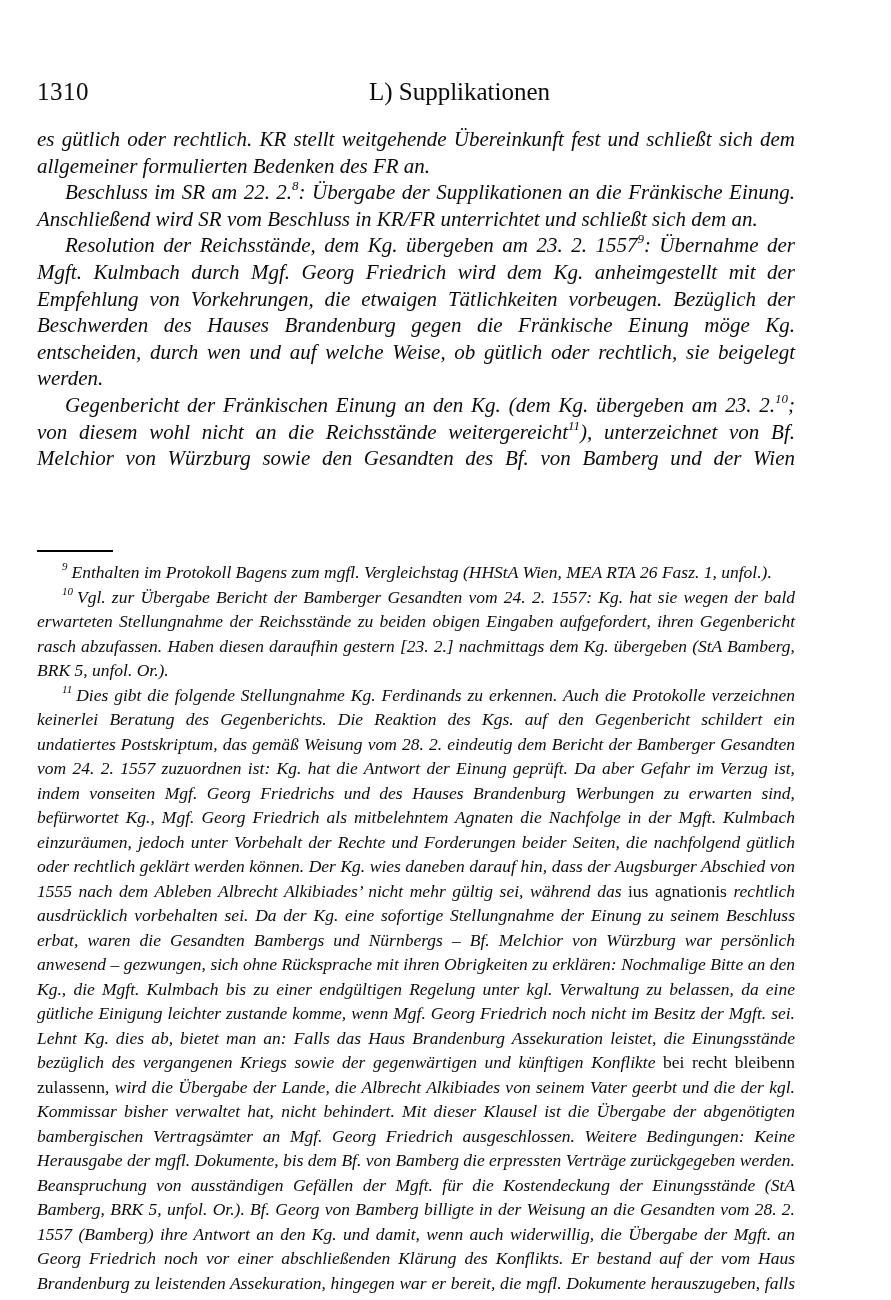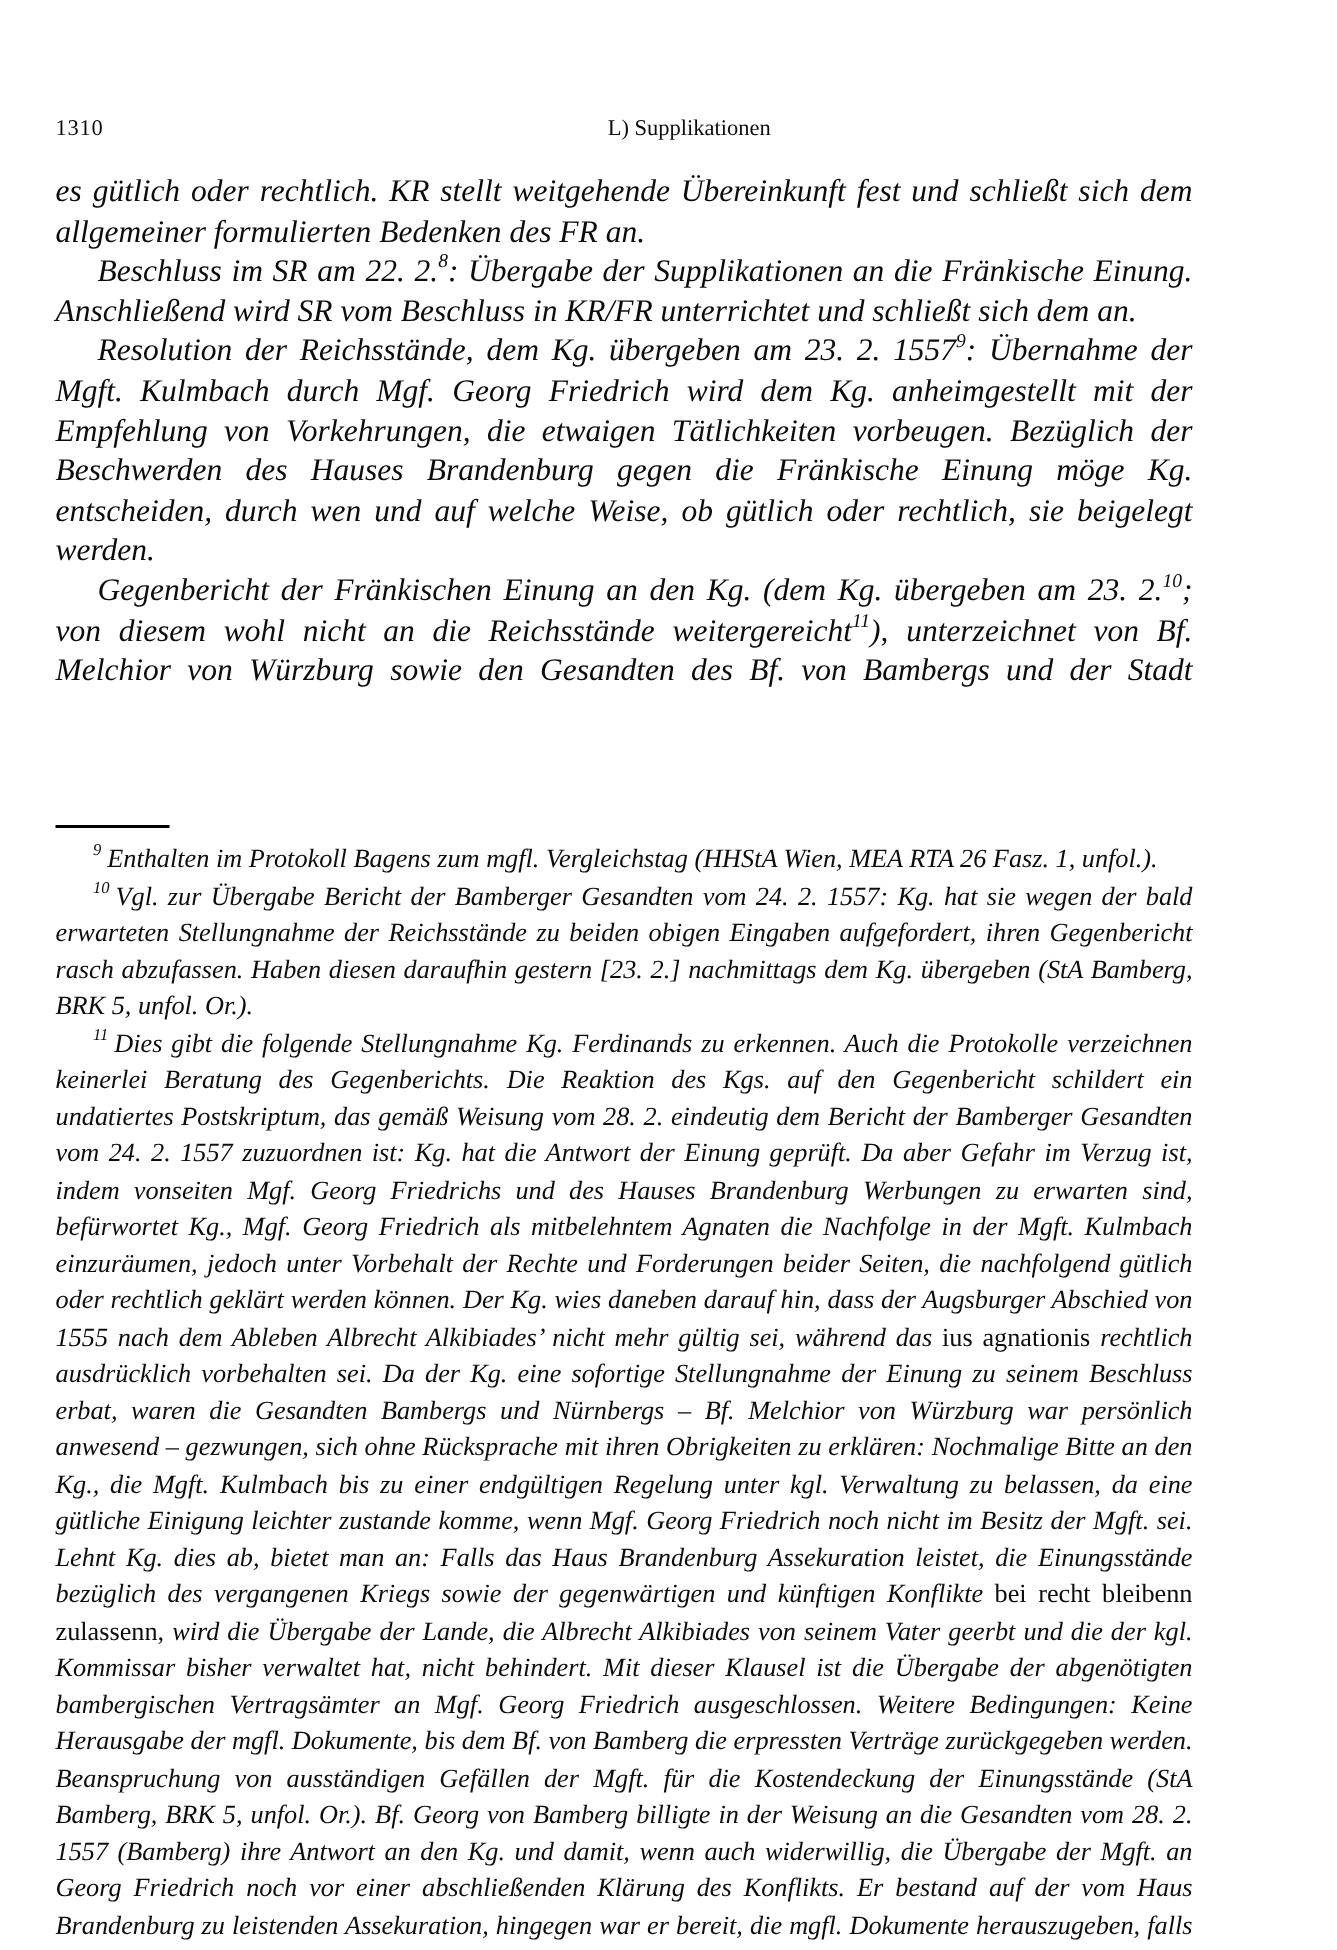--- a/index.html
+++ b/index.html
@@ -21,41 +21,41 @@
     width: 891px;
     height: 1300px;
     background: #ffffff;
   }
   .page-header {
     position: absolute;
     left: 37px;
     top: 78px;
     width: 760px;
     height: 26px;
-    font-size: 15px;
+    font-size: 25px;
     font-style: normal;
   }
   .page-number {
     position: absolute;
     left: 0;
     top: 0;
     letter-spacing: 0.5px;
   }
   .running-title {
     position: absolute;
     left: 0;
     right: 0;
     text-align: center;
     padding-left: 85px; 
     font-family: Liberation Serif, serif;
   }
   .main-text {
     position: absolute;
     left: 37px;
-    top: 114px;
+    top: 126px;
     width: 758px;
     font-size: 21px;
     line-height: 26.6px;
     font-style: italic;
     text-align: justify;
   }
   .para { margin: 0; }
   .para.indent { text-indent: 28px; font-family: Liberation Serif, serif; }
   .para:last-child { text-align-last: justify; }
   sup.fnref {
@@ -102,21 +102,21 @@
 
   <div class="page-header">
     <span class="page-number">1310</span>
     <span class="running-title">L) Supplikationen</span>
   </div>
 
   <div class="main-text">
       <p class="para"><span>es gütlich oder rechtlich. KR stellt weitgehende Übereinkunft fest und schließt sich dem allgemeiner formulierten Bedenken des FR an.</span></p>
       <p class="para indent"><span>Beschluss im SR am 22. 2.</span><sup class="fnref">8</sup><span>: Übergabe der Supplikationen an die Fränkische Einung. Anschließend wird SR vom Beschluss in KR/FR unterrichtet und schließt sich dem an.</span></p>
       <p class="para indent"><span>Resolution der Reichsstände, dem Kg. übergeben am 23. 2. 1557</span><sup class="fnref">9</sup><span>: Übernahme der Mgft. Kulmbach durch Mgf. Georg Friedrich wird dem Kg. anheimgestellt mit der Empfehlung von Vorkehrungen, die etwaigen Tätlichkeiten vorbeugen. Bezüglich der Beschwerden des Hauses Brandenburg gegen die Fränkische Einung möge Kg. entscheiden, durch wen und auf welche Weise, ob gütlich oder rechtlich, sie beigelegt werden.</span></p>
-      <p class="para indent"><span>Gegenbericht der Fränkischen Einung an den Kg. (dem Kg. übergeben am 23. 2.</span><sup class="fnref">10</sup><span>; von diesem wohl nicht an die Reichsstände weitergereicht</span><sup class="fnref">11</sup><span>), unterzeichnet von Bf. Melchior von Würzburg sowie den Gesandten des Bf. von Bambergs und der Stadt</span></p>
+      <p class="para indent"><span>Gegenbericht der Fränkischen Einung an den Kg. (dem Kg. übergeben am 23. 2.</span><sup class="fnref">10</sup><span>; von diesem wohl nicht an die Reichsstände weitergereicht</span><sup class="fnref">11</sup><span>), unterzeichnet von Bf. Melchior von Würzburg sowie den Gesandten des Bf. von Bamberg und der Wien</span></p>
     </div>
 
   <div class="footnote-rule"></div>
 
   <div class="footnotes">
       <p class="footnote"><sup class="fnnum">9</sup><span>Enthalten im Protokoll Bagens zum mgfl. Vergleichstag (HHStA Wien, MEA RTA 26 Fasz. 1, unfol.).</span></p>
       <p class="footnote"><sup class="fnnum">10</sup><span>Vgl. zur Übergabe Bericht der Bamberger Gesandten vom 24. 2. 1557: Kg. hat sie wegen der bald erwarteten Stellungnahme der Reichsstände zu beiden obigen Eingaben aufgefordert, ihren Gegenbericht rasch abzufassen. Haben diesen daraufhin gestern [23. 2.] nachmittags dem Kg. übergeben (StA Bamberg, BRK 5, unfol. Or.).</span></p>
       <p class="footnote"><sup class="fnnum">11</sup><span>Dies gibt die folgende Stellungnahme Kg. Ferdinands zu erkennen. Auch die Protokolle verzeichnen keinerlei Beratung des Gegenberichts. Die Reaktion des Kgs. auf den Gegenbericht schildert ein undatiertes Postskriptum, das gemäß Weisung vom 28. 2. eindeutig dem Bericht der Bamberger Gesandten vom 24. 2. 1557 zuzuordnen ist: Kg. hat die Antwort der Einung geprüft. Da aber Gefahr im Verzug ist, indem vonseiten Mgf. Georg Friedrichs und des Hauses Brandenburg Werbungen zu erwarten sind, befürwortet Kg., Mgf. Georg Friedrich als mitbelehntem Agnaten die Nachfolge in der Mgft. Kulmbach einzuräumen, jedoch unter Vorbehalt der Rechte und Forderungen beider Seiten, die nachfolgend gütlich oder rechtlich geklärt werden können. Der Kg. wies daneben darauf hin, dass der Augsburger Abschied von 1555 nach dem Ableben Albrecht Alkibiades’ nicht mehr gültig sei, während das </span><span class="roman">ius agnationis</span><span> rechtlich ausdrücklich vorbehalten sei. Da der Kg. eine sofortige Stellungnahme der Einung zu seinem Beschluss erbat, waren die Gesandten Bambergs und Nürnbergs – Bf. Melchior von Würzburg war persönlich anwesend – gezwungen, sich ohne Rücksprache mit ihren Obrigkeiten zu erklären: Nochmalige Bitte an den Kg., die Mgft. Kulmbach bis zu einer endgültigen Regelung unter kgl. Verwaltung zu belassen, da eine gütliche Einigung leichter zustande komme, wenn Mgf. Georg Friedrich noch nicht im Besitz der Mgft. sei. Lehnt Kg. dies ab, bietet man an: Falls das Haus Brandenburg Assekuration leistet, die Einungsstände bezüglich des vergangenen Kriegs sowie der gegenwärtigen und künftigen Konflikte </span><span class="roman">bei recht bleibenn zulassenn,</span><span> wird die Übergabe der Lande, die Albrecht Alkibiades von seinem Vater geerbt und die der kgl. Kommissar bisher verwaltet hat, nicht behindert. Mit dieser Klausel ist die Übergabe der abgenötigten bambergischen Vertragsämter an Mgf. Georg Friedrich ausgeschlossen. Weitere Bedingungen: Keine Herausgabe der mgfl. Dokumente, bis dem Bf. von Bamberg die erpressten Verträge zurückgegeben werden. Beanspruchung von ausständigen Gefällen der Mgft. für die Kostendeckung der Einungsstände (StA Bamberg, BRK 5, unfol. Or.). Bf. Georg von Bamberg billigte in der Weisung an die Gesandten vom 28. 2. 1557 (Bamberg) ihre Antwort an den Kg. und damit, wenn auch widerwillig, die Übergabe der Mgft. an Georg Friedrich noch vor einer abschließenden Klärung des Konflikts. Er bestand auf der vom Haus Brandenburg zu leistenden Assekuration, hingegen war er bereit, die mgfl. Dokumente herauszugeben, falls die Einigung daran scheitern sollte (ebd., unfol. Konz.).</span></p>
     </div>
 

